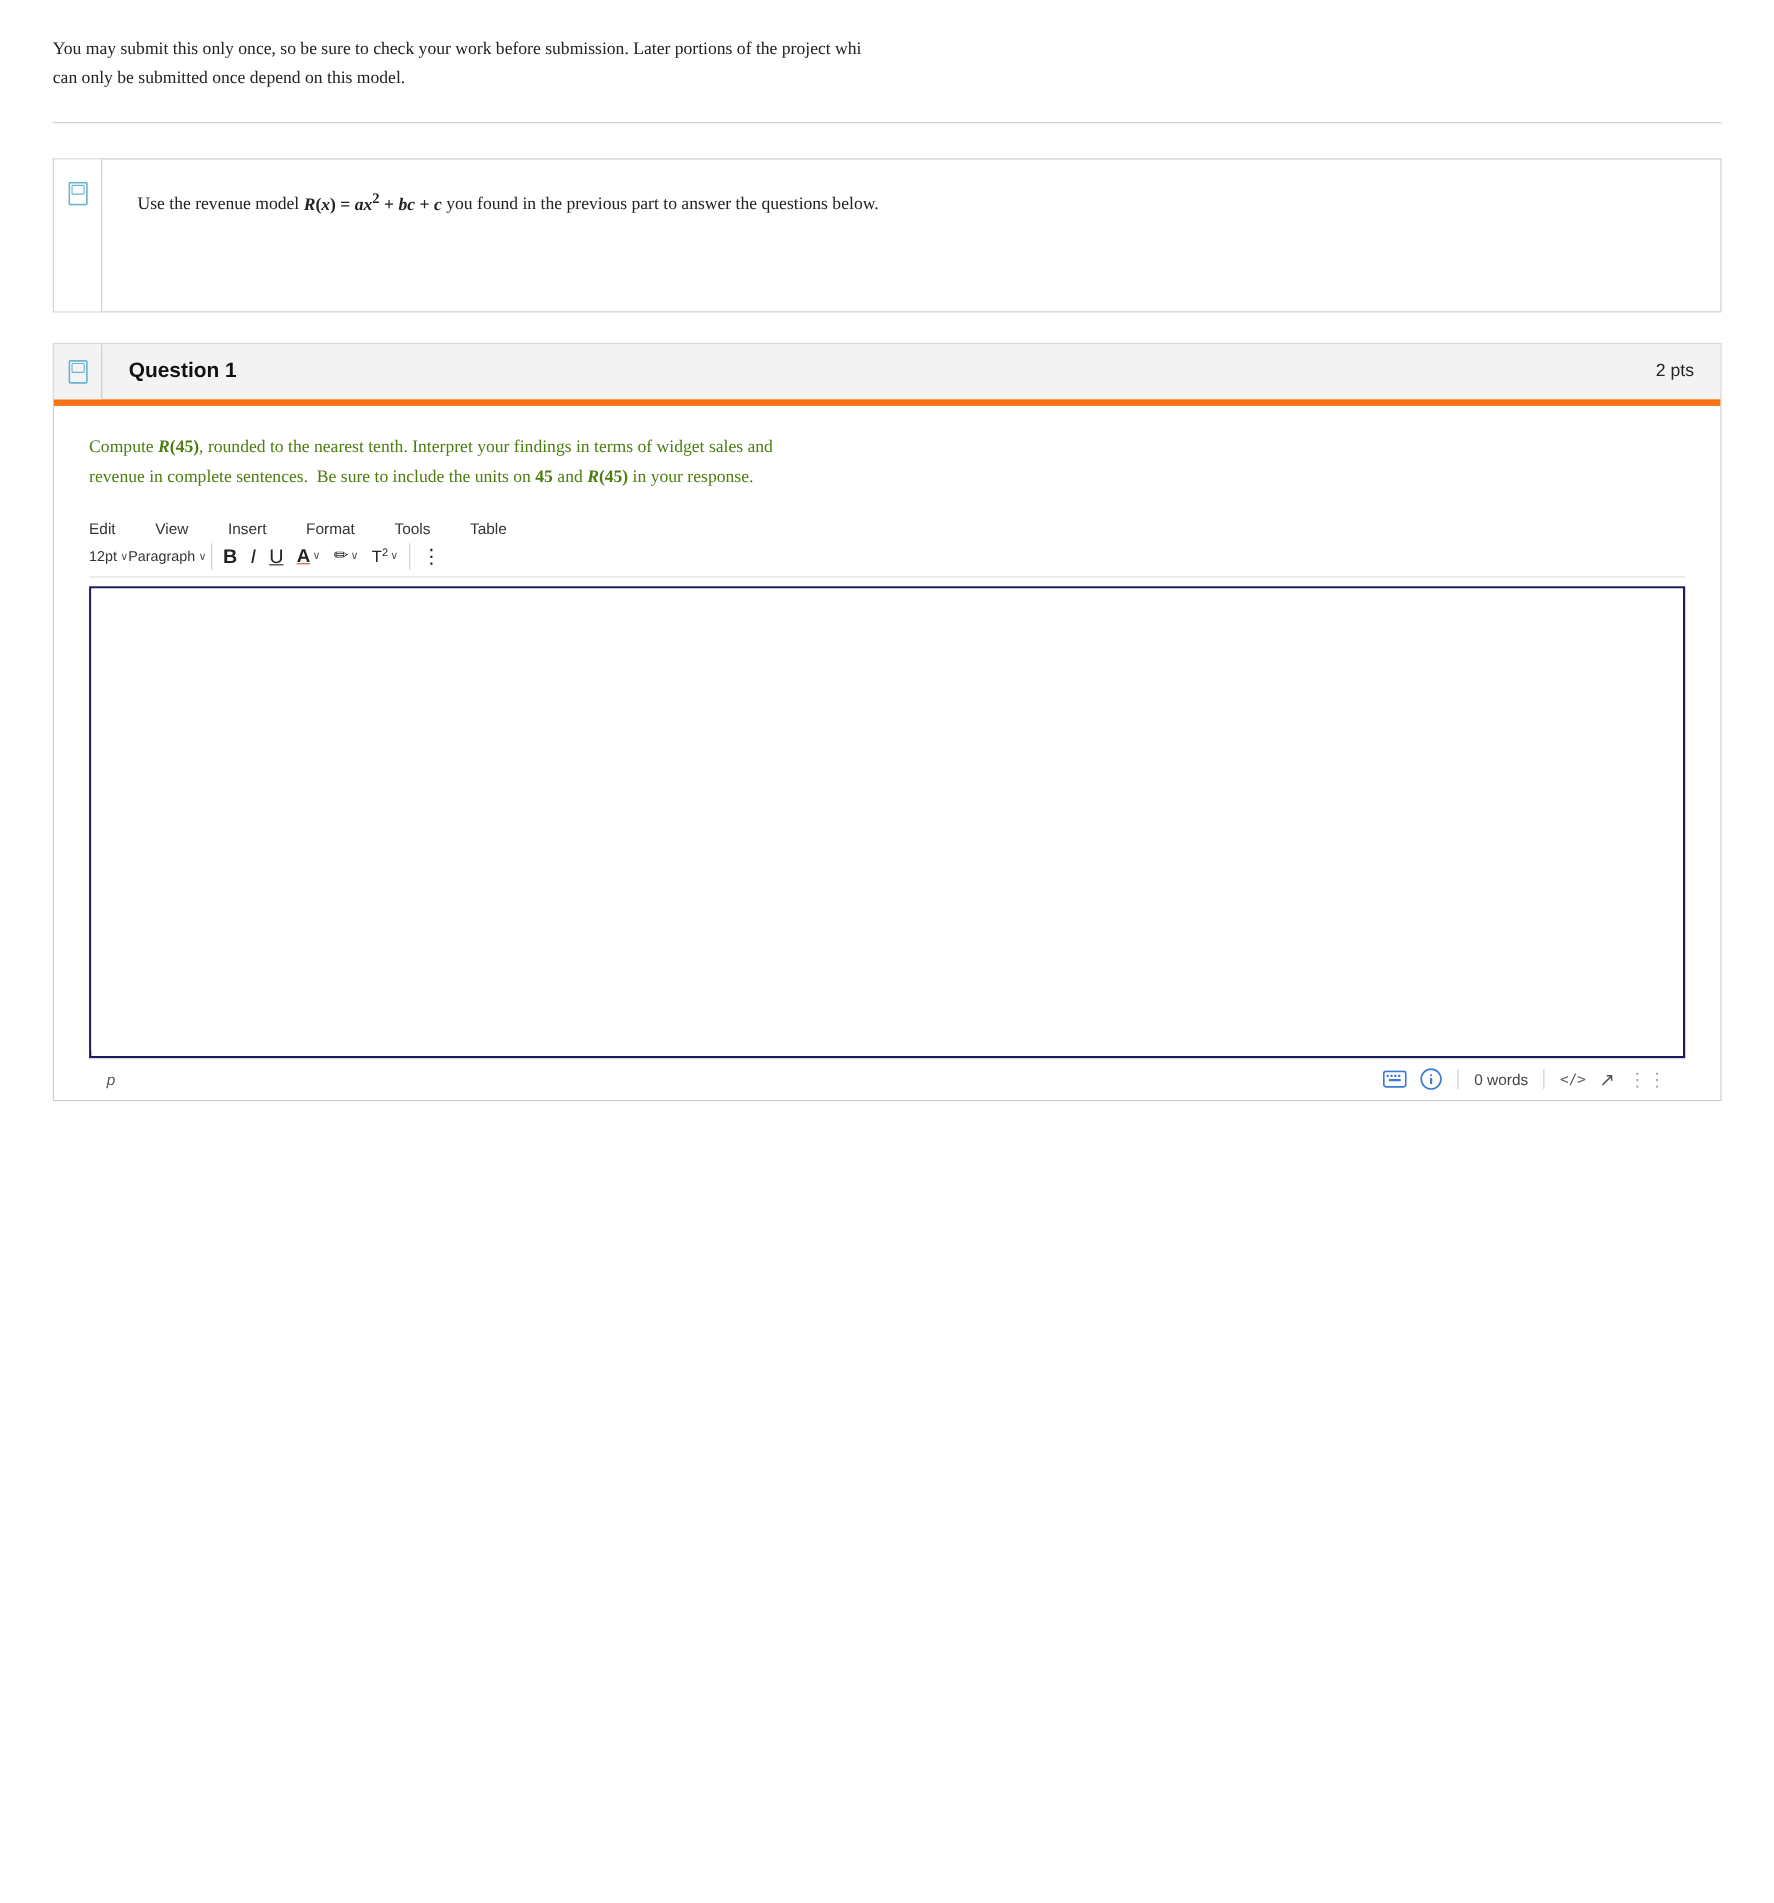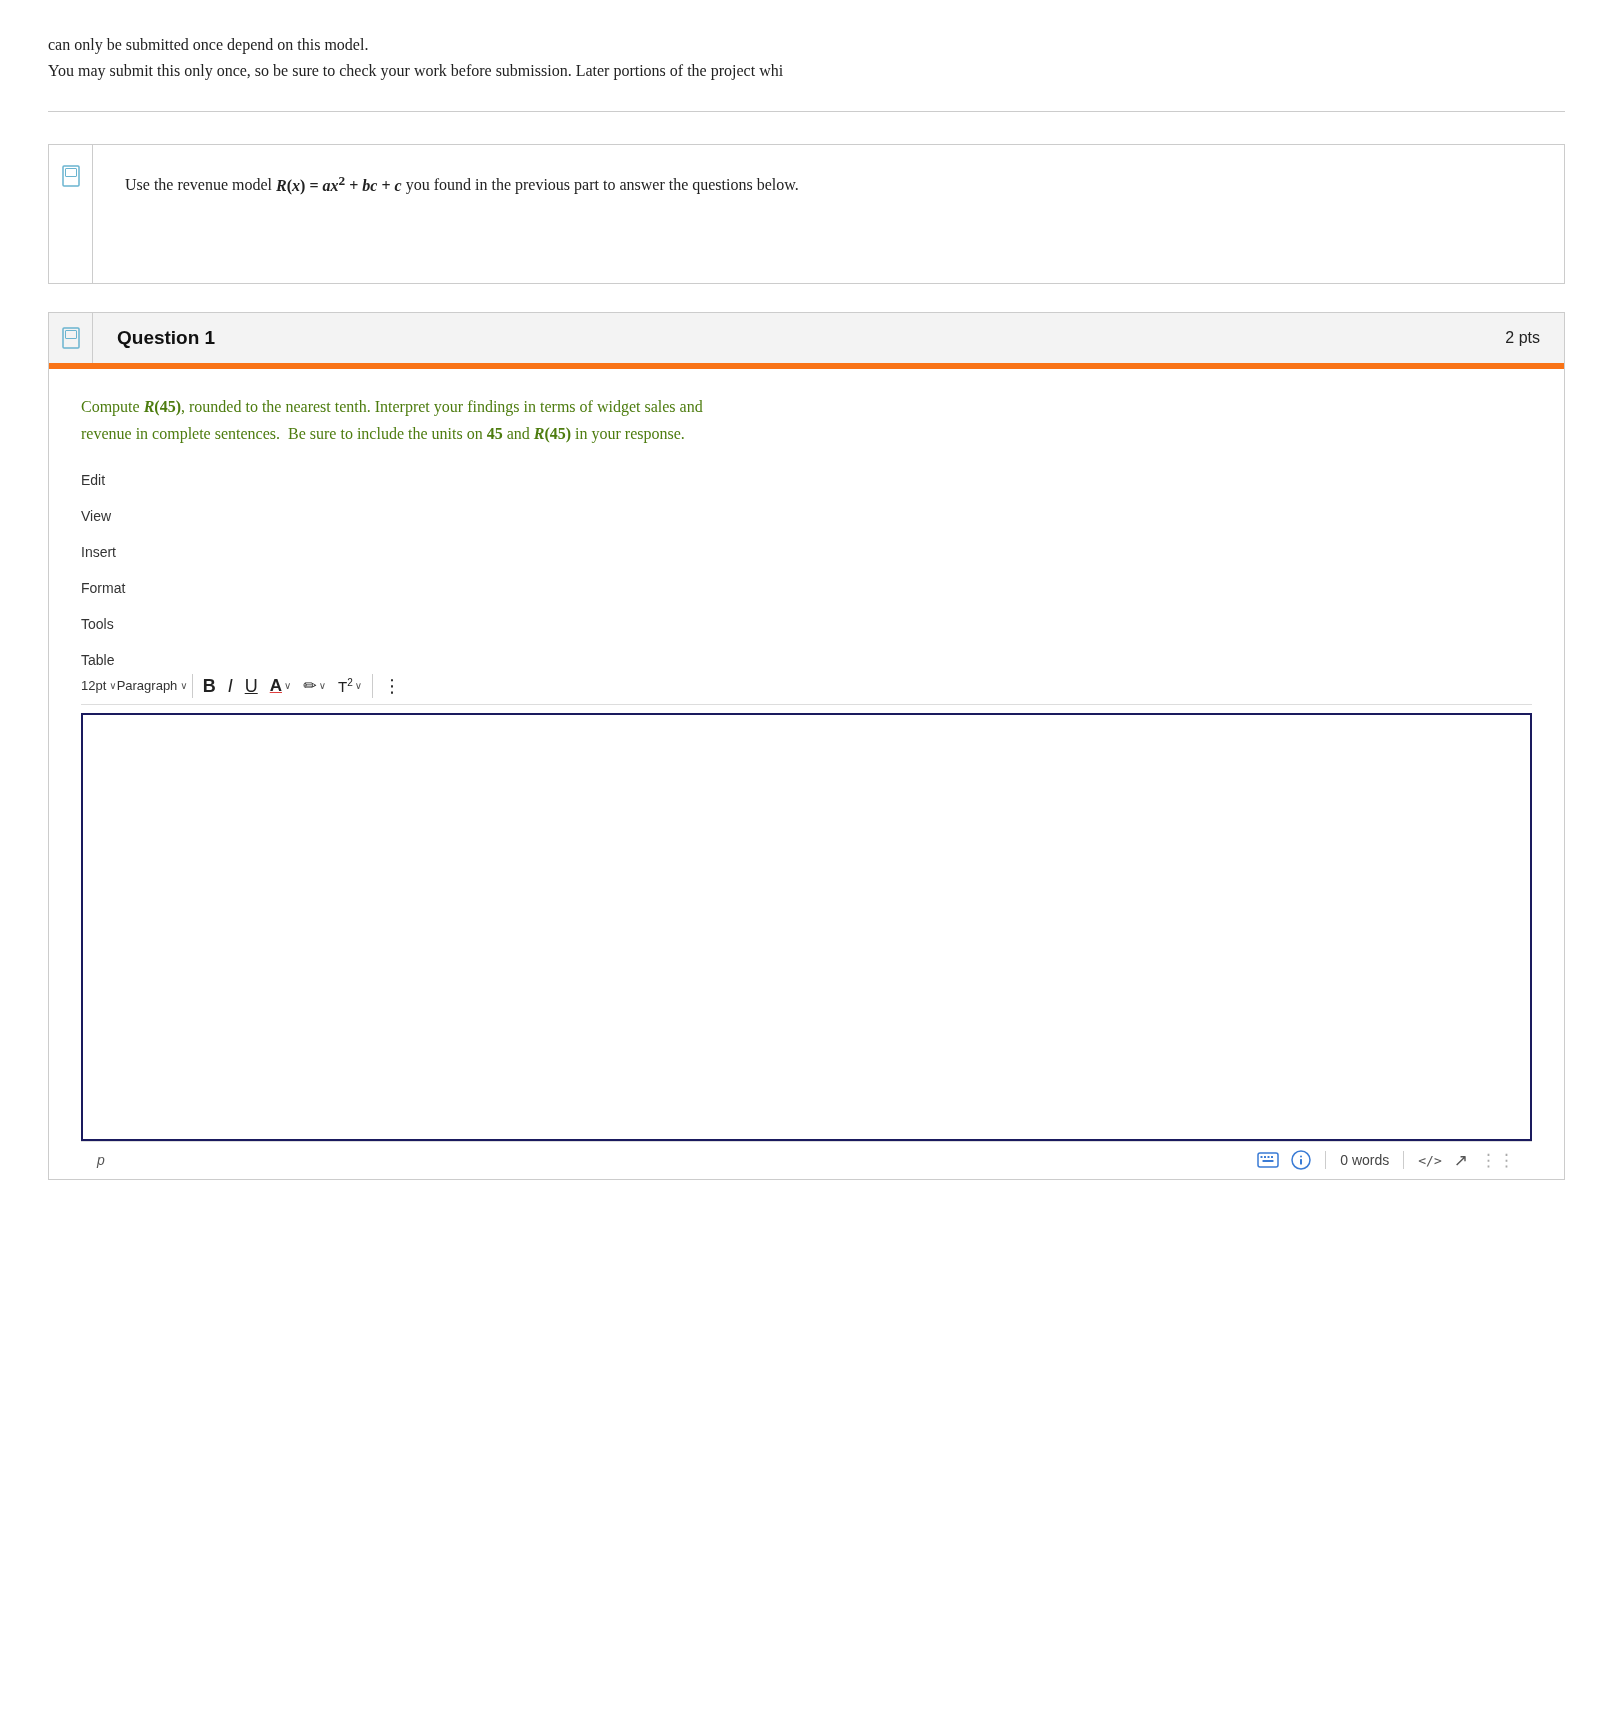--- a/index.html
+++ b/index.html
@@ -120,22 +120,22 @@
     .question-text {
       font-size: 16px;
       line-height: 1.7;
       margin-bottom: 24px;
       color: #4d7c0f;
     }
 
     
     .editor-menu-bar {
       display: flex;
-      flex-direction: column;
-      gap: 20px;
+      flex-direction: row;
+      gap: 36px;
       font-size: 14px;
       font-family: Arial, sans-serif;
       color: #333;
       margin-bottom: 6px;
     }
 
     .editor-menu-item {
       cursor: pointer;
       color: #333;
     }
@@ -292,22 +292,22 @@
       color: #999;
       font-size: 16px;
     }
   </style>
 </head>
 <body>
 
 <div class="page-wrapper">
 
   <div class="top-notice">
+    <div>You may submit this only once, so be sure to check your work before submission.  Later portions of the project whi</div>
     <div>can only be submitted once depend on this model.</div>
-    <div>You may submit this only once, so be sure to check your work before submission.  Later portions of the project whi</div>
   </div>
 
   <hr class="divider">
 
   <div class="info-box">
     <div class="info-box-sidebar">
       <svg class="bookmark-icon" viewBox="0 0 18 22" fill="none" xmlns="http://www.w3.org/2000/svg">
         <rect x="1" y="1" width="16" height="20" rx="1" stroke="#6ab4d0" stroke-width="1.5" fill="none"></rect>
         <rect x="3.5" y="3.5" width="11" height="8" rx="0.5" stroke="#6ab4d0" stroke-width="1" fill="none"></rect>
       </svg>

